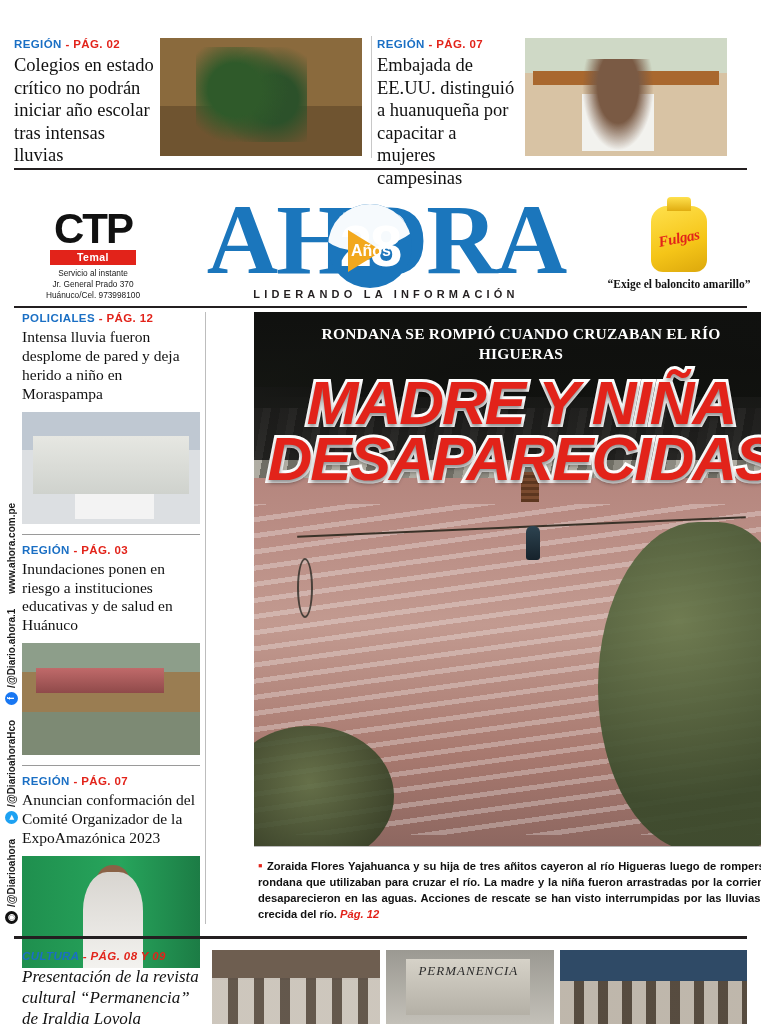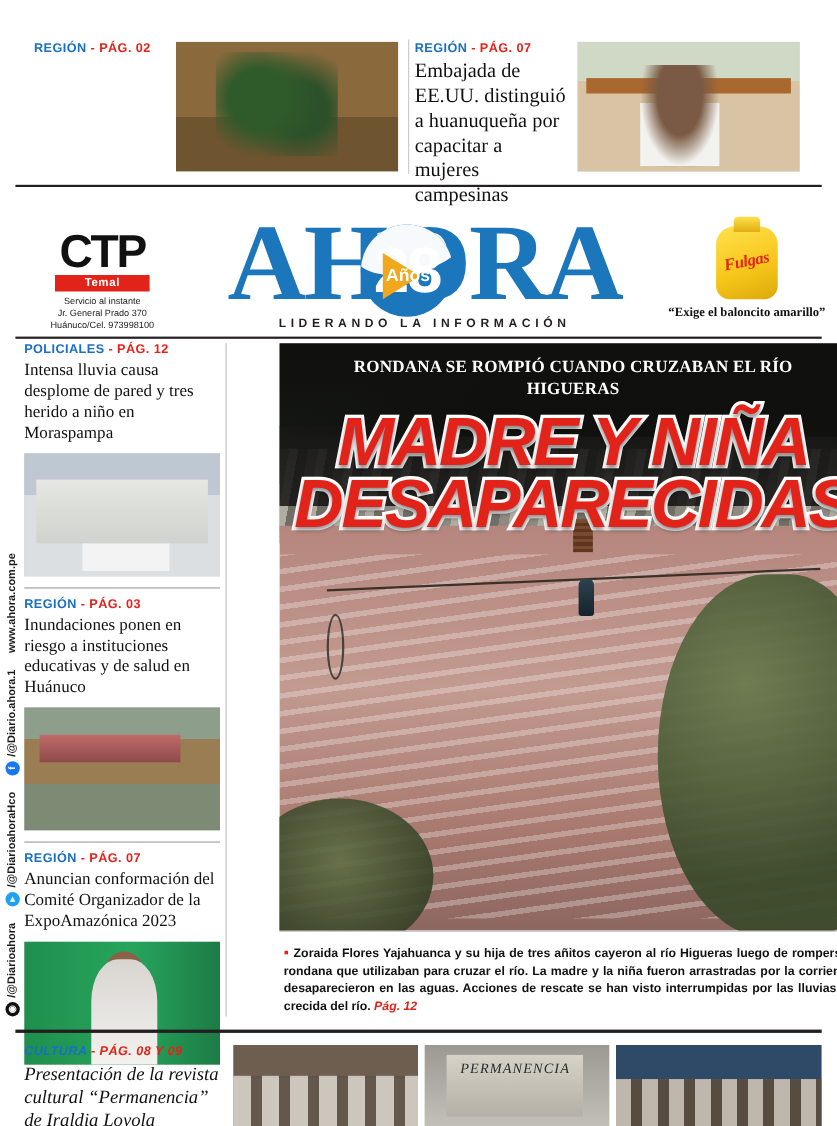--- a/index.html
+++ b/index.html
@@ -27,21 +27,21 @@
     font-size: 19px;
     line-height: 1.2;
     color: #111;
   }
   .photo { position: relative; overflow: hidden; background: #cfcfcf; }
   .rule { background: #231f20; }
 
   
   .topstrip { position: absolute; left: 0; top: 0; width: 761px; height: 174px; }
   .top-item { position: absolute; top: 38px; }
-  .top-left  { left: 14px;  width: 355px; text-align: center; }
+  .top-left  { left: 14px;  width: 355px; }
   .top-right { left: 377px; width: 370px; }
   .top-text { width: 140px; float: left; }
   .top-left .hl, .top-right .hl { font-size: 18.5px; line-height: 1.22; }
   .top-photo { position: absolute; top: 0; width: 202px; height: 118px; }
   .top-left .top-photo  { left: 146px; }
   .top-right .top-photo { left: 148px; }
   .topstrip .divider {
     position: absolute; top: 36px; height: 122px; width: 1px; background: #c8c8c8;
   }
   .topstrip .botrule { position: absolute; left: 14px; top: 168px; width: 733px; height: 2px; }
@@ -270,20 +270,21 @@
 <div class="page">
 
   <div class="topstrip">
 
     <div class="top-item top-left">
       <div class="top-text">
         <div class="kicker">
           <span>REGIÓN</span>
           <span class="pg">- PÁG. 02</span>
         </div>
+        <div class="hl">Colegios en estado crítico no podrán iniciar año escolar tras intensas lluvias</div>
       </div>
       <div class="photo top-photo">
         <span class="pf p-flood1"></span>
       </div>
     </div>
 
     <div class="divider" style="left:371px;"></div>
 
     <div class="top-item top-right">
       <div class="top-text">
@@ -352,21 +353,21 @@
       </div>
     </div>
 
     <div class="leftcol">
 
       <div class="lstory">
         <div class="kicker">
           <span>POLICIALES</span>
           <span class="pg">- PÁG. 12</span>
         </div>
-        <div class="hl">Intensa lluvia causa desplome de pared y tres herido a niño en Moraspampa</div>
+        <div class="hl">Intensa lluvia fueron desplome de pared y deja herido a niño en Moraspampa</div>
         <div class="photo">
           <span class="pf p-hosp"></span>
         </div>
       </div>
 
       <div class="lsep"></div>
 
       <div class="lstory">
         <div class="kicker">
           <span>REGIÓN</span>

